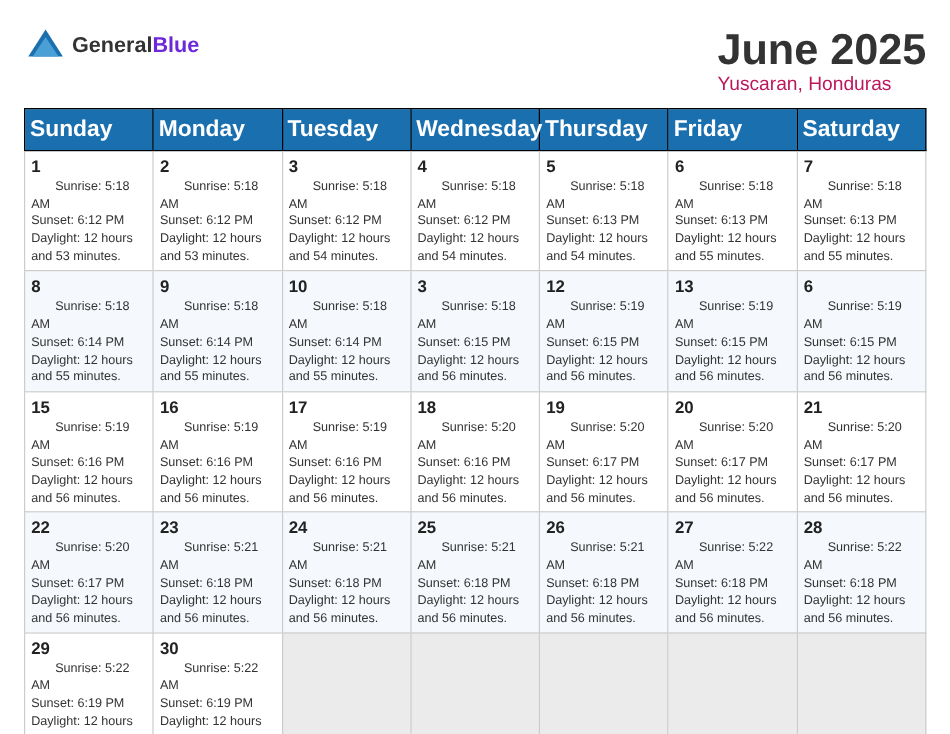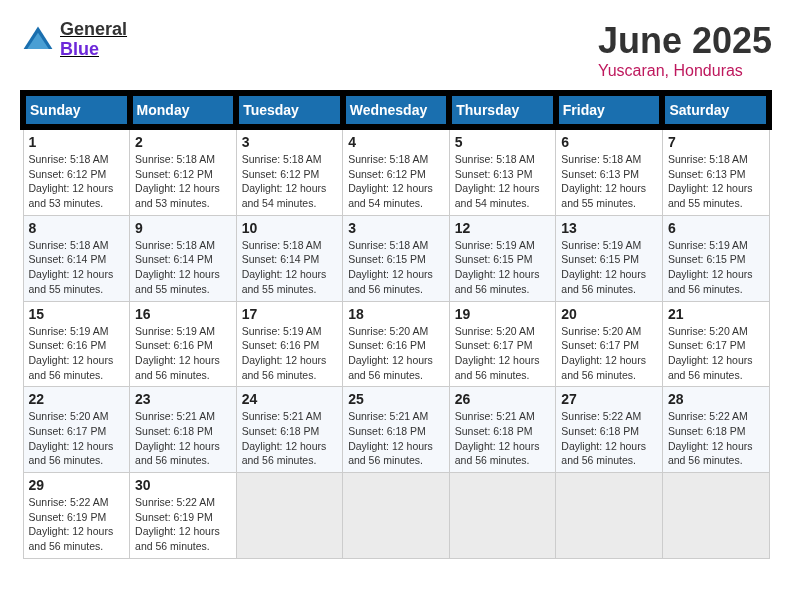--- a/index.html
+++ b/index.html
@@ -16,23 +16,22 @@
       align-items: flex-start;
       margin-bottom: 10px;
     }
     .logo {
       display: flex;
       align-items: center;
       gap: 4px;
     }
     .logo-text {
       display: flex;
-      flex-direction: column;
+      flex-direction: row;
       line-height: 1.1;
-      text-decoration: underline;
     }
     .logo-icon {
       width: 36px;
       height: 36px;
     }
     .title-area {
       text-align: left;
     }
     .calendar-title {
       font-size: 36px;
@@ -44,25 +43,25 @@
       color: #be185d;
     }
     .calendar-table {
       width: 100%;
       border-collapse: collapse;
       table-layout: fixed;
     }
     .calendar-table thead tr th {
       background: #1a6faf;
       color: #fff;
-      font-size: 14px;
+      font-size: 19px;
       font-weight: bold;
       padding: 6px 4px;
       text-align: left;
-      border: 6px solid #000000;
+      border: 1px solid #000000;
     }
     .calendar-table tbody tr td {
       border: 1px solid #ccc;
       vertical-align: top;
       padding: 4px 5px;
       font-size: 11px;
       color: #333;
       background: #fff;
       min-height: 80px;
       height: 80px;
@@ -74,20 +73,21 @@
       font-size: 14px;
       font-weight: bold;
       color: #222;
       display: block;
       margin-bottom: 2px;
     }
     .day-info {
       font-size: 10.5px;
       color: #333;
       line-height: 1.4;
+      margin-left: 20px;
     }
     .empty-cell {
       background: #f0f0f0 !important;
     }
     tbody tr td.empty-cell {
       background: #ebebeb !important;
     }
   </style>
 </head>
 <body>

